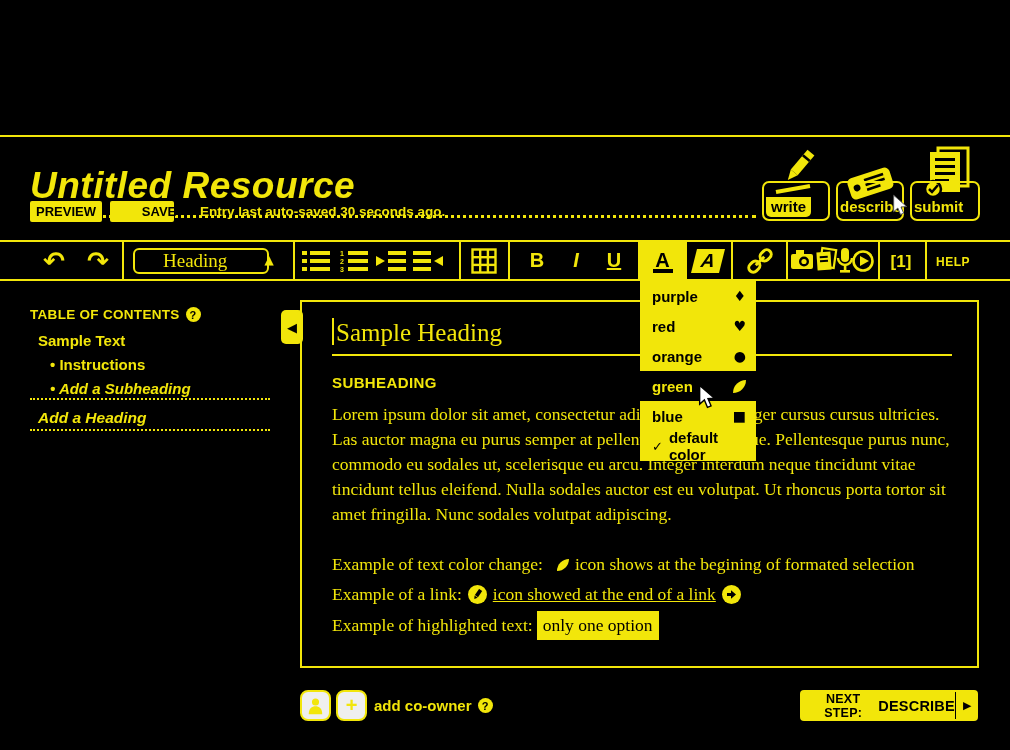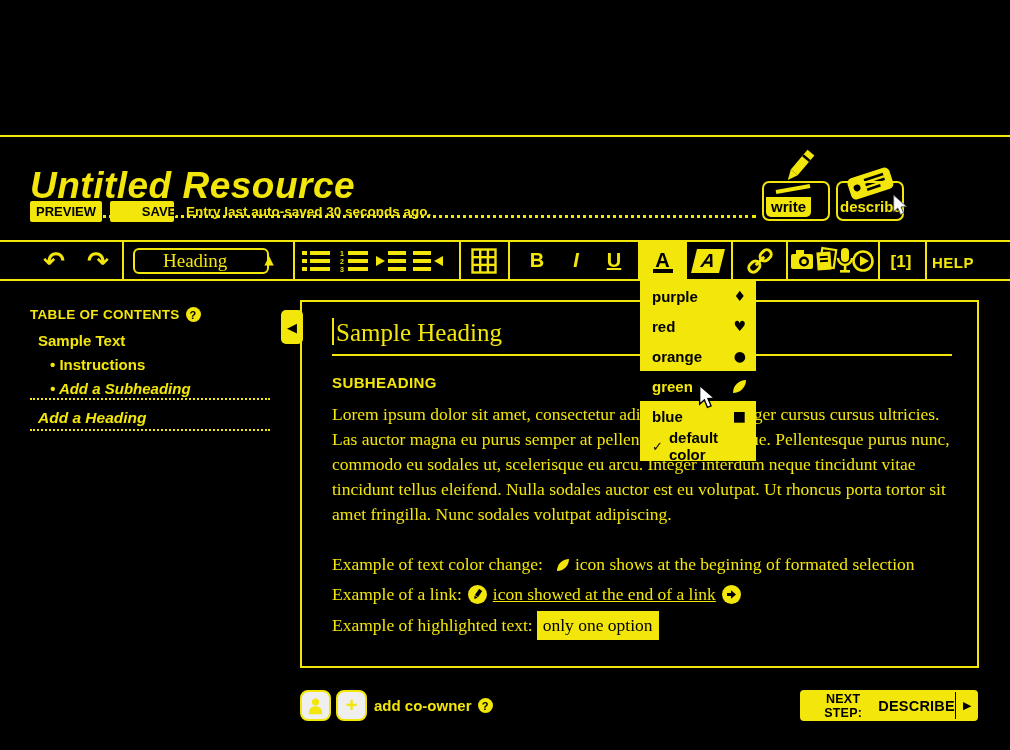--- a/index.html
+++ b/index.html
@@ -14,21 +14,21 @@
   
   .topband{position:absolute;left:0;top:0;width:1010px;height:137px;background:var(--bk);border-bottom:2px solid var(--y);}
 
   
   .title-wrap{position:absolute;left:30px;top:146px;width:726px;border-bottom:3px dotted var(--y);padding-bottom:9px;}
   .page-title{color:var(--y);font-style:italic;font-weight:600;font-size:37px;line-height:40px;letter-spacing:.5px;margin-top:20px;}
   .hdr-actions{position:absolute;left:30px;top:201px;display:flex;align-items:center;gap:8px;}
   .btn-solid{background:var(--y);color:#000;font-weight:700;font-size:13px;text-align:center;border:none;border-radius:2px;height:21px;display:flex;align-items:center;justify-content:center;cursor:pointer;}
   .btn-preview{width:72px;}
   .btn-save{width:64px;padding-left:34px;}
-  .autosave{color:var(--y);font-size:13.5px;font-weight:600;margin-left:4px;}
+  .autosave{color:var(--y);font-size:13.5px;font-weight:600;margin-left:18px;}
 
   
   .hdr-tab{position:absolute;top:146px;width:68px;height:76px;}
   .hdr-tab .tab-box{position:absolute;left:0;bottom:1px;width:100%;height:40px;border:2px solid var(--y);border-radius:7px;}
   .hdr-tab .tab-label{position:absolute;left:2px;right:17px;bottom:2px;height:20px;line-height:20px;text-align:center;font-size:15px;font-weight:700;color:var(--y);}
   .hdr-tab.active .tab-label{background:var(--y);color:#000;border-radius:0 0 5px 5px;}
   .tab-icon{position:absolute;pointer-events:none;}
 
   
   .toolbar{position:absolute;left:0;top:240px;width:1010px;height:41px;background:var(--bk);border-top:2px solid var(--y);border-bottom:2px solid var(--y);}
@@ -39,21 +39,21 @@
   .tb-heading-box{top:6px;height:26px;width:136px;border:2px solid var(--y);border-radius:6px;font-family:"Liberation Serif",serif;font-size:19px;justify-content:flex-start;padding-left:28px;}
   .tb-heading-arrow{top:9px;width:20px;height:18px;font-size:12px;}
   .tb-icon-btn{top:5px;width:34px;height:28px;}
   .tb-text-btn{top:4px;width:32px;height:29px;font-size:20px;font-weight:800;}
   .tb-color{left:638px;top:0;width:49px;height:37px;background:var(--y);color:#000;flex-direction:column;font-size:20px;font-weight:800;}
   .tb-color .a-underline{width:20px;height:4px;background:#000;margin-top:-2px;}
   .tb-hl{left:688px;top:5px;width:40px;height:28px;}
   .tb-hl .hl-bg{display:flex;align-items:center;justify-content:center;width:28px;height:24px;background:var(--y);transform:skewX(-14deg);}
   .tb-hl .hl-a{color:#000;font-style:italic;font-weight:800;font-size:19px;transform:skewX(6deg);}
   .tb-fn{top:7px;width:36px;height:26px;font-size:17px;font-weight:700;}
-  .tb-help{top:11px;width:44px;height:18px;font-size:15px;font-weight:800;letter-spacing:.5px;}
+  .tb-help{top:11px;width:44px;height:18px;font-size:12px;font-weight:800;letter-spacing:.5px;}
 
   
   .color-menu{position:absolute;left:640px;top:281px;width:116px;background:var(--y);z-index:60;}
   .cm-row{height:30px;display:flex;align-items:center;padding:0 10px 0 12px;color:#000;font-size:15px;font-weight:600;cursor:pointer;}
   .cm-row.hl{background:#000;color:var(--y);}
   .cm-shape{margin-left:auto;font-size:14px;line-height:14px;}
   .leaf{width:13px;height:13px;background:#000;border-radius:100% 0 100% 0;margin-left:auto;}
   .cm-row.hl .leaf{background:var(--y);}
   .cm-check{font-weight:800;margin-right:6px;font-size:13px;}
 
@@ -140,20 +140,35 @@
         <rect x="21" y="14.5" width="20" height="2.6" fill="#000"></rect>
         <rect x="21" y="19.5" width="20" height="2.6" fill="#000"></rect>
         <rect x="21" y="24.5" width="14" height="2.6" fill="#000"></rect>
       </g>
     </svg>
     <div class="tab-box">
       <div class="tab-label">describe</div>
     </div>
   </div>
 
+  <div class="hdr-tab" style="left:910px;width:70px;">
+    <svg class="tab-icon" style="left:10px;top:0;" width="52" height="56" viewBox="0 0 52 56">
+      <rect x="18" y="2" width="30" height="38" fill="none" stroke="#f2e60a" stroke-width="3"></rect>
+      <rect x="10" y="6" width="30" height="40" fill="#f2e60a"></rect>
+      <rect x="15" y="12" width="20" height="3" fill="#000"></rect>
+      <rect x="15" y="19" width="20" height="3" fill="#000"></rect>
+      <rect x="15" y="26" width="20" height="3" fill="#000"></rect>
+      <rect x="15" y="33" width="14" height="3" fill="#000"></rect>
+      <circle cx="13" cy="43" r="8" fill="#f2e60a" stroke="#000" stroke-width="2.5"></circle>
+      <path d="M9 43 l3 3 l6 -7" stroke="#000" stroke-width="2.5" fill="none"></path>
+    </svg>
+    <div class="tab-box">
+      <div class="tab-label">submit</div>
+    </div>
+  </div>
 
   <div class="toolbar">
     <button class="tb-btn tb-undo glyph" style="left:36px;">↶</button>
     <button class="tb-btn tb-redo glyph" style="left:80px;">↷</button>
     <div class="tb-sep" style="left:122px;"></div>
 
     <div class="tb-btn tb-heading-box" style="left:133px;">Heading</div>
     <div class="tb-btn tb-heading-arrow glyph" style="left:259px;">▲</div>
     <div class="tb-sep" style="left:293px;"></div>
 

